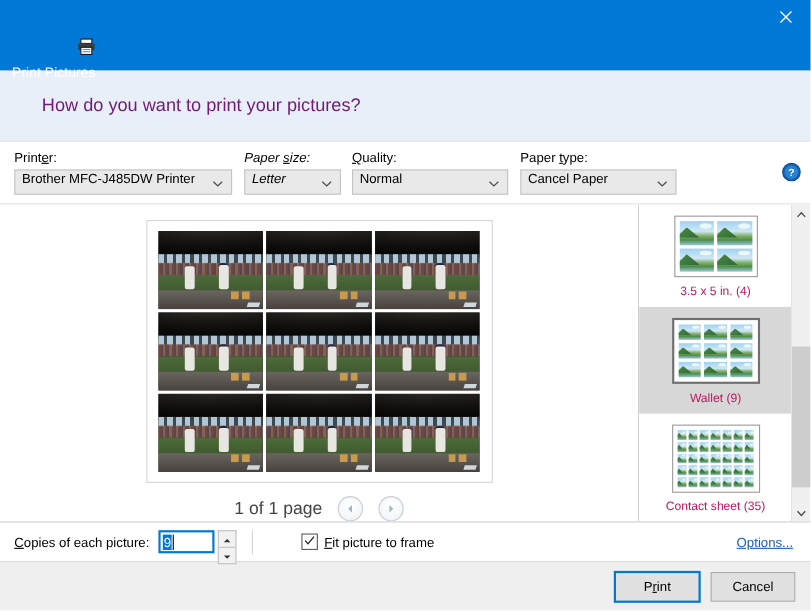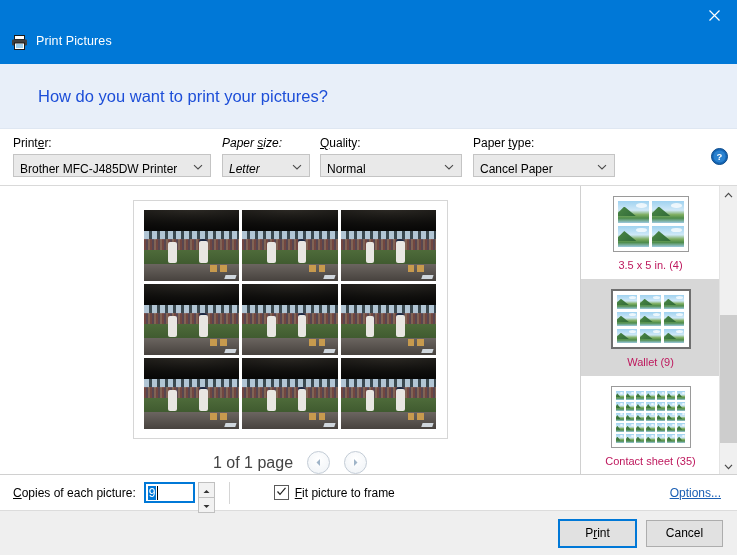--- a/index.html
+++ b/index.html
@@ -25,21 +25,21 @@
   
   .titlebar {
     position: relative;
     height: 64px;
     background: #0078d7;
     flex: 0 0 auto;
   }
   .titlebar-caption {
     position: absolute;
     left: 11px; top: 34px;
-    display: flex; align-items: flex-start; gap: 8px;
+    display: flex; align-items: flex-end; gap: 8px; flex-direction: column;
   }
   .title-text {
     color: #ffffff;
     font-size: 12.5px;
     letter-spacing: .1px;
   }
   .printer-icon { width: 17px; height: 17px; display: block; }
   .close-btn {
     position: absolute;
     right: 0; top: 0;
@@ -53,21 +53,21 @@
   .banner {
     height: 64px;
     background: #e8eff9;
     border-bottom: 1px solid #dfe7f2;
     flex: 0 0 auto;
     display: flex; align-items: center;
   }
   .banner-text {
     margin-left: 38px;
     font-size: 16.5px;
-    color: #1d4ed8;
+    color: #701a75;
   }
 
   
   .optionsbar {
     position: relative;
     height: 56px;
     background: #ffffff;
     flex: 0 0 auto;
     border-bottom: 1px solid #d9d9d9;
   }
@@ -77,21 +77,21 @@
     margin-bottom: 4px;
     display: block;
   }
   .field-label u { text-decoration: underline; }
   .combo {
     position: relative;
     height: 23px;
     background: #e9e9e9;
     border: 1px solid #c4c4c4;
     box-sizing: border-box;
-    display: flex; align-items: flex-end;
+    display: flex; align-items: flex-start;
     cursor: default;
   }
   .combo-value {
     padding-left: 6px;
     font-size: 12px;
     color: #000;
     white-space: nowrap;
     overflow: hidden;
   }
   .combo-arrow {

